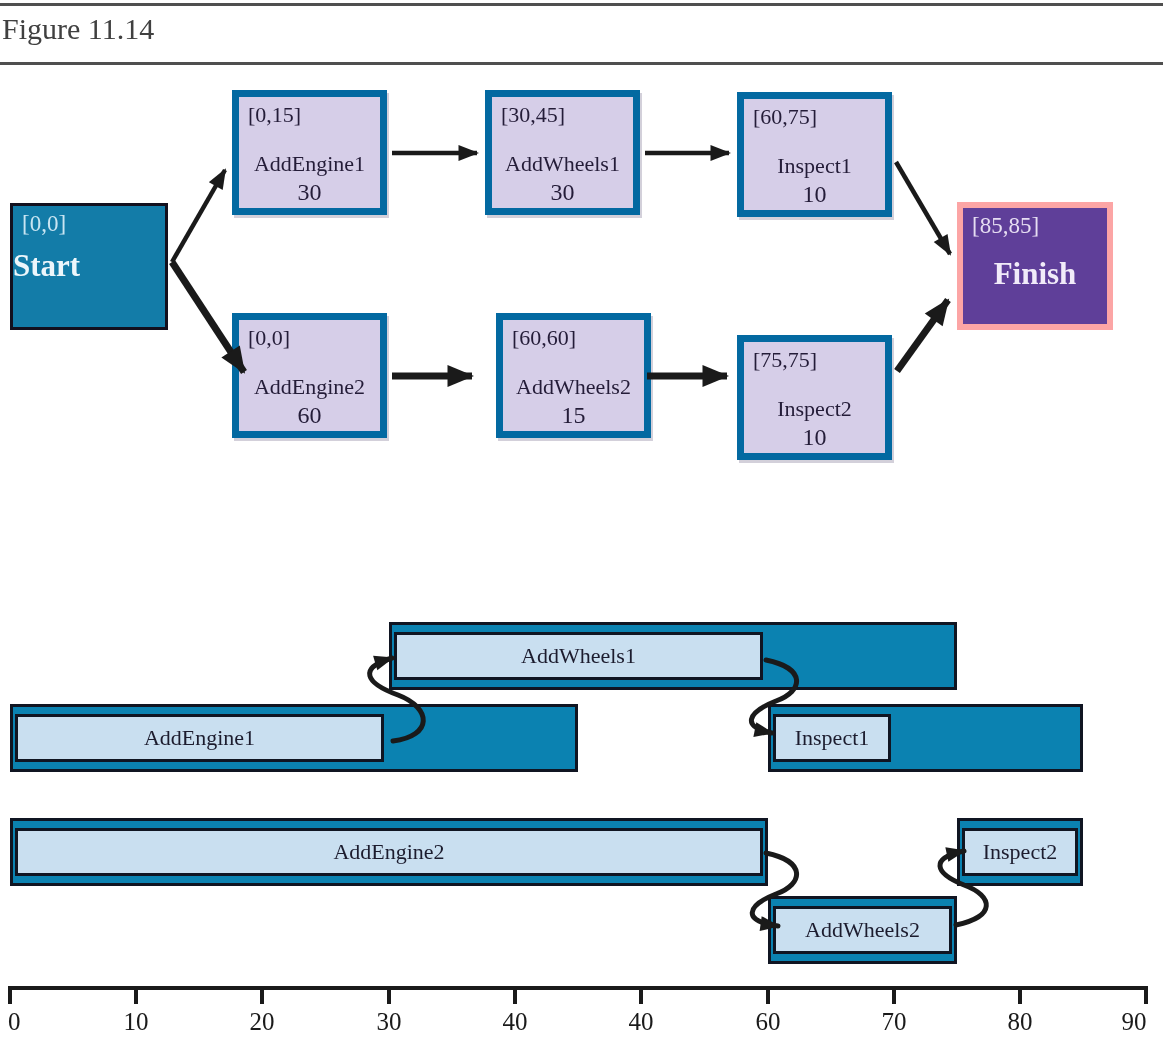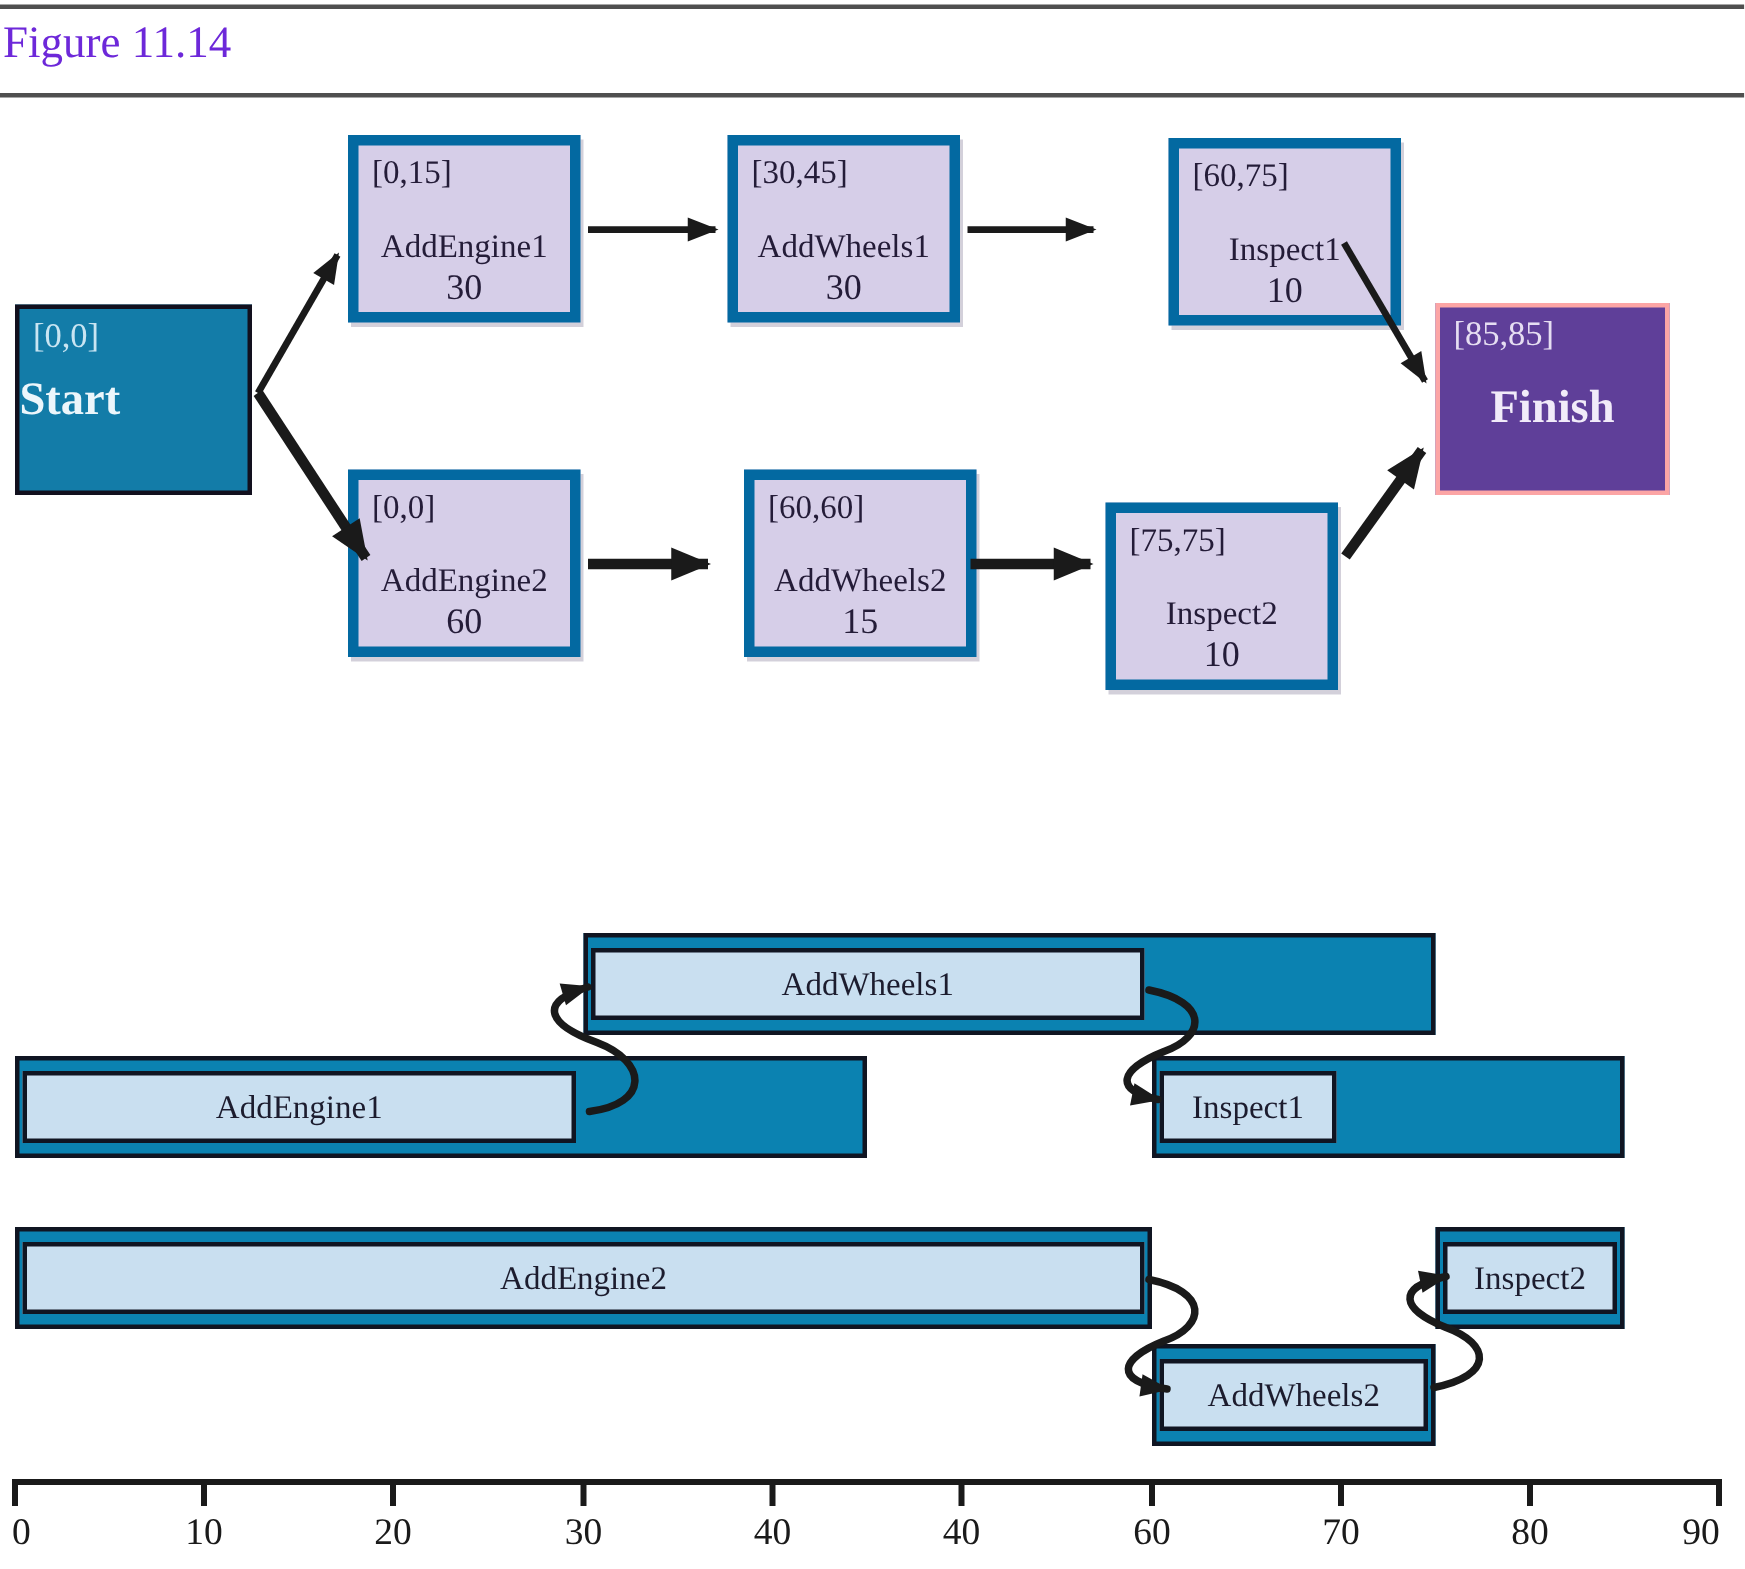--- a/index.html
+++ b/index.html
@@ -1,33 +1,33 @@
 <!DOCTYPE html>
 <html><head>
 <meta charset="utf-8">
 <style>
   html,body{margin:0;padding:0;background:#ffffff;}
   .page{position:relative;width:1163px;height:1046px;background:#ffffff;
         font-family:"Liberation Serif","DejaVu Serif",serif;color:#1e1e1e;overflow:hidden;}
   .rule{position:absolute;left:0;width:1163px;height:3px;background:#4f4f4f;}
-  .fig-title{position:absolute;left:2px;top:12px;font-size:30px;color:#6d28d9;}
+  .fig-title{position:absolute;left:2px;top:12px;font-size:30px;color:#404040;}
   .overlay{position:absolute;left:0;top:0;width:1163px;height:1046px;pointer-events:none;}
 
   
   .nbox{position:absolute;width:155px;height:125px;background:#d6cee8;
         border:7px solid #0369a1;box-shadow:2px 3px 0 rgba(130,120,150,.35);box-sizing:border-box;}
   .nbox .win{position:absolute;top:5px;left:9px;font-size:22px;color:#241c38;}
   .nbox .nm{position:absolute;top:54px;left:0;width:100%;text-align:center;font-size:22px;color:#241c38;}
   .nbox .dur{position:absolute;top:82px;left:0;width:100%;text-align:center;font-size:24px;color:#241c38;}
   .startbox{position:absolute;left:10px;top:203px;width:158px;height:127px;background:#137ca8;
         border:3px solid #12101e;box-sizing:border-box;}
   .startbox .win{position:absolute;top:5px;left:9px;font-size:23px;color:#c9e5f2;}
   .startbox .nm{position:absolute;top:42px;left:0;width:100%;text-align:left;font-weight:bold;font-size:31px;color:#ecf6fb;}
   .finishbox{position:absolute;left:957px;top:202px;width:156px;height:128px;background:#5f3f99;
-        border:3px solid #fca5a5;box-sizing:border-box;}
+        border:6px solid #fca5a5;box-sizing:border-box;}
   .finishbox .win{position:absolute;top:5px;left:9px;font-size:23px;color:#e6def2;}
   .finishbox .nm{position:absolute;top:48px;left:0;width:100%;text-align:center;font-weight:bold;font-size:31px;color:#f1ebf9;}
 
   
   .gouter{position:absolute;height:68px;background:#0b82b1;border:3px solid #101522;box-sizing:border-box;}
   .ginner{position:absolute;top:7px;bottom:7px;left:2px;background:#c9dff0;border:3px solid #101522;
           box-sizing:border-box;display:flex;align-items:center;justify-content:center;
           font-size:22px;color:#1c1c2e;}
   .ginner.full{right:2px;}
 
@@ -57,21 +57,21 @@
     <div class="nm">AddEngine1</div>
     <div class="dur">30</div>
   </div>
 
   <div class="nbox" style="left:485px;top:90px;">
     <div class="win">[30,45]</div>
     <div class="nm">AddWheels1</div>
     <div class="dur">30</div>
   </div>
 
-  <div class="nbox" style="left:779px;top:92px;padding-left:16px;">
+  <div class="nbox" style="left:737px;top:92px;padding-left:16px;">
     <div class="win">[60,75]</div>
     <div class="nm">Inspect1</div>
     <div class="dur">10</div>
   </div>
 
   <div class="nbox" style="left:232px;top:313px;">
     <div class="win">[0,0]</div>
     <div class="nm">AddEngine2</div>
     <div class="dur">60</div>
   </div>

